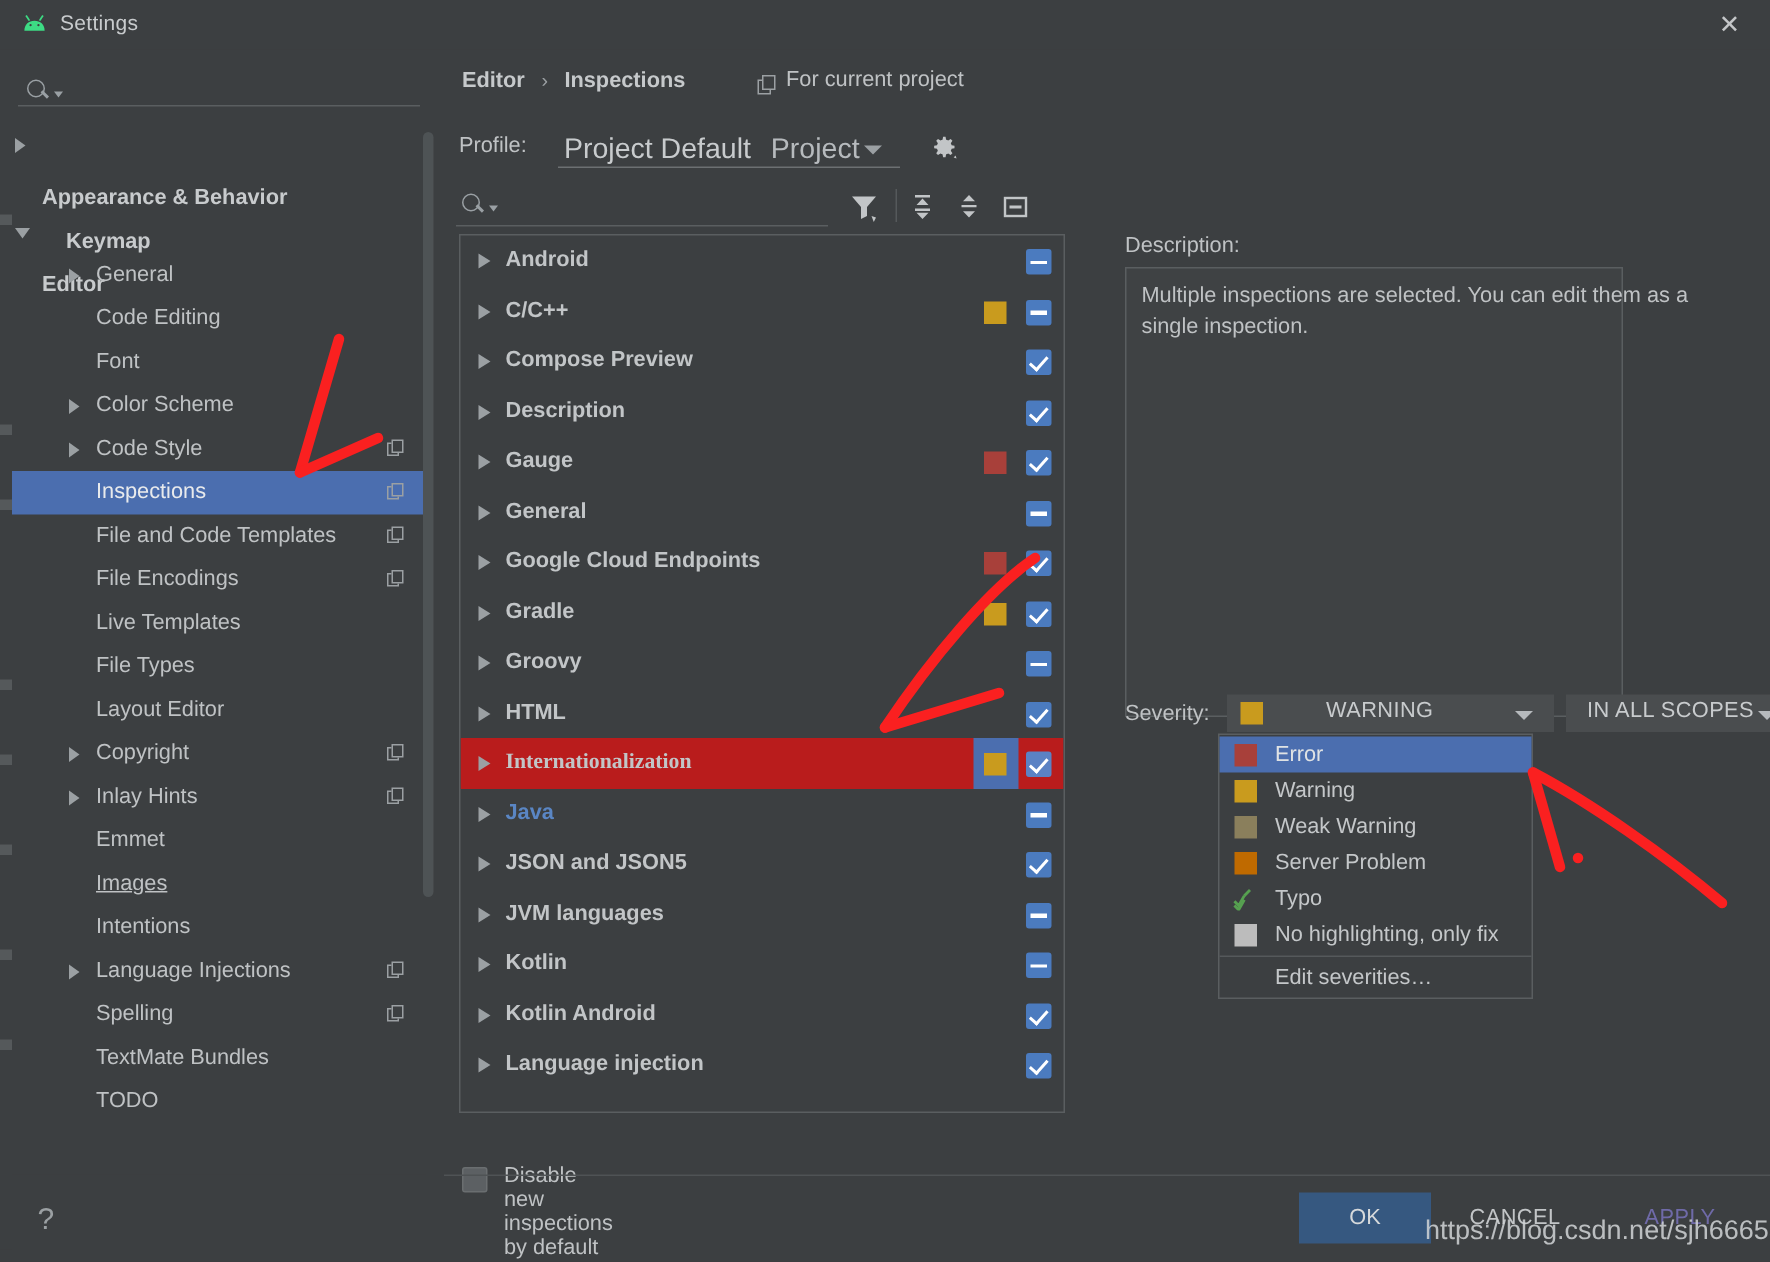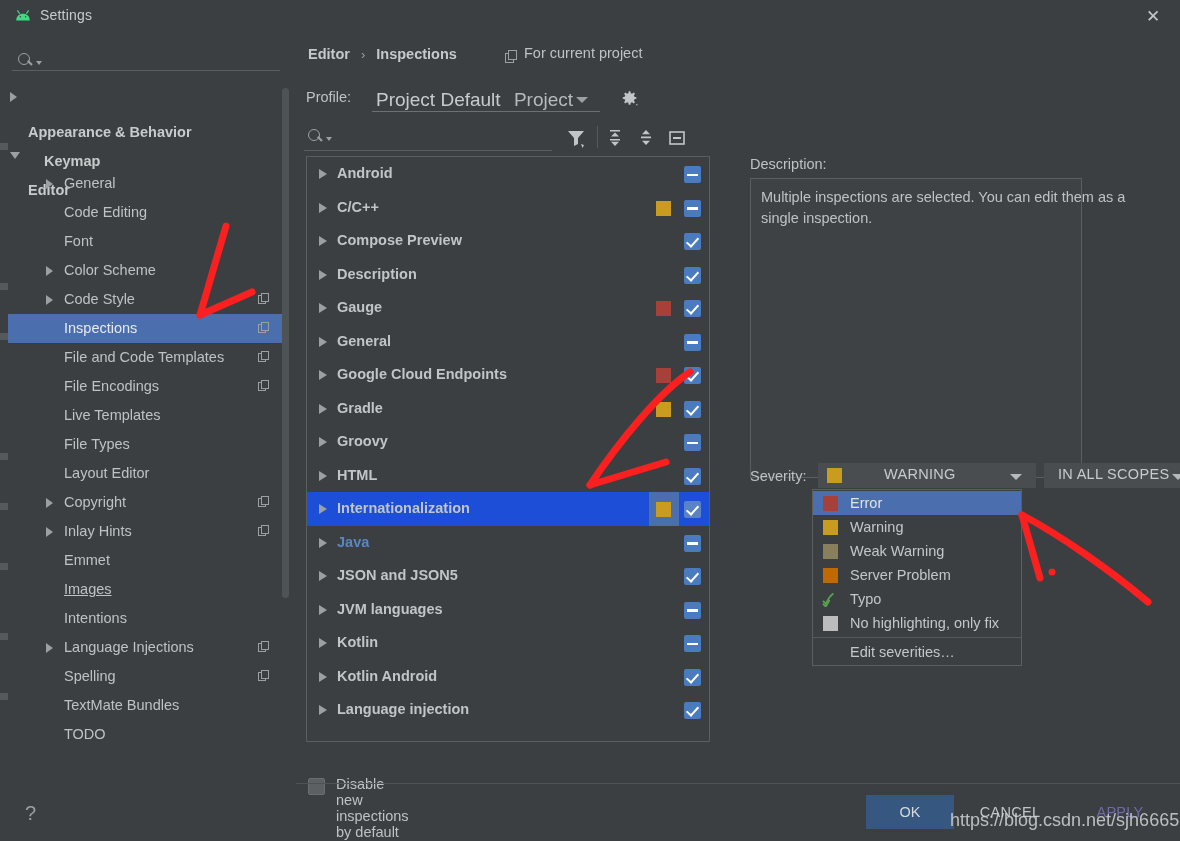--- a/index.html
+++ b/index.html
@@ -146,21 +146,21 @@
   .insp-row {
     position: relative; height: 33.5px; line-height: 33.5px;
     font-size: 14.5px; font-weight: bold; color: #c2c5c7; cursor: pointer;
   }
   .insp-row .arrow {
     position: absolute; left: 12px; top: 12px; width: 0; height: 0;
     border-top: 5.5px solid transparent; border-bottom: 5.5px solid transparent;
     border-left: 8px solid #9ba0a3;
   }
   .insp-row .lbl { position: absolute; left: 30px; }
-  .insp-row.selected { background: #1d4ed8; }
+  .insp-row.selected { background: #b91c1c; font-family: Liberation Serif, serif; }
   .insp-row.java .lbl { color: #5a86c4; }
   .sev-swatch { position: absolute; right: 38px; top: 10px; width: 15px; height: 15px; }
   .insp-row.selected .sev-cell {
     position: absolute; right: 30px; top: 0; width: 30px; height: 33.5px; background: #4b6eaf;
   }
   .insp-row.selected .sev-swatch { right: 38px; z-index: 2; }
   .cbx {
     position: absolute; right: 8px; top: 9px; width: 17px; height: 17px;
     background: #4b7bbf; border-radius: 2px;
   }

